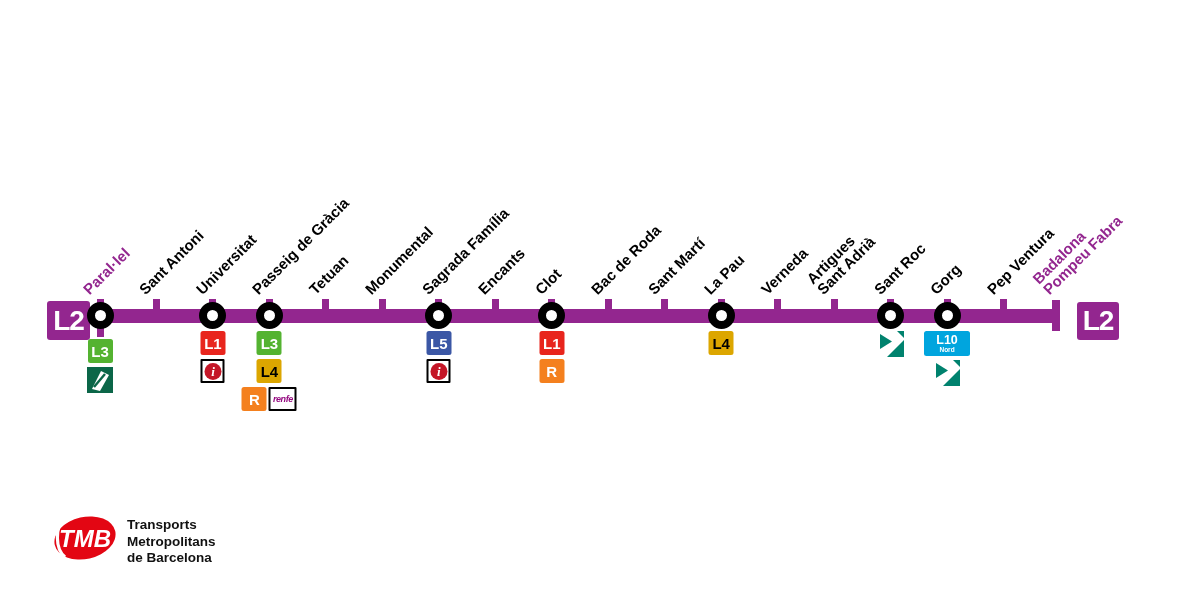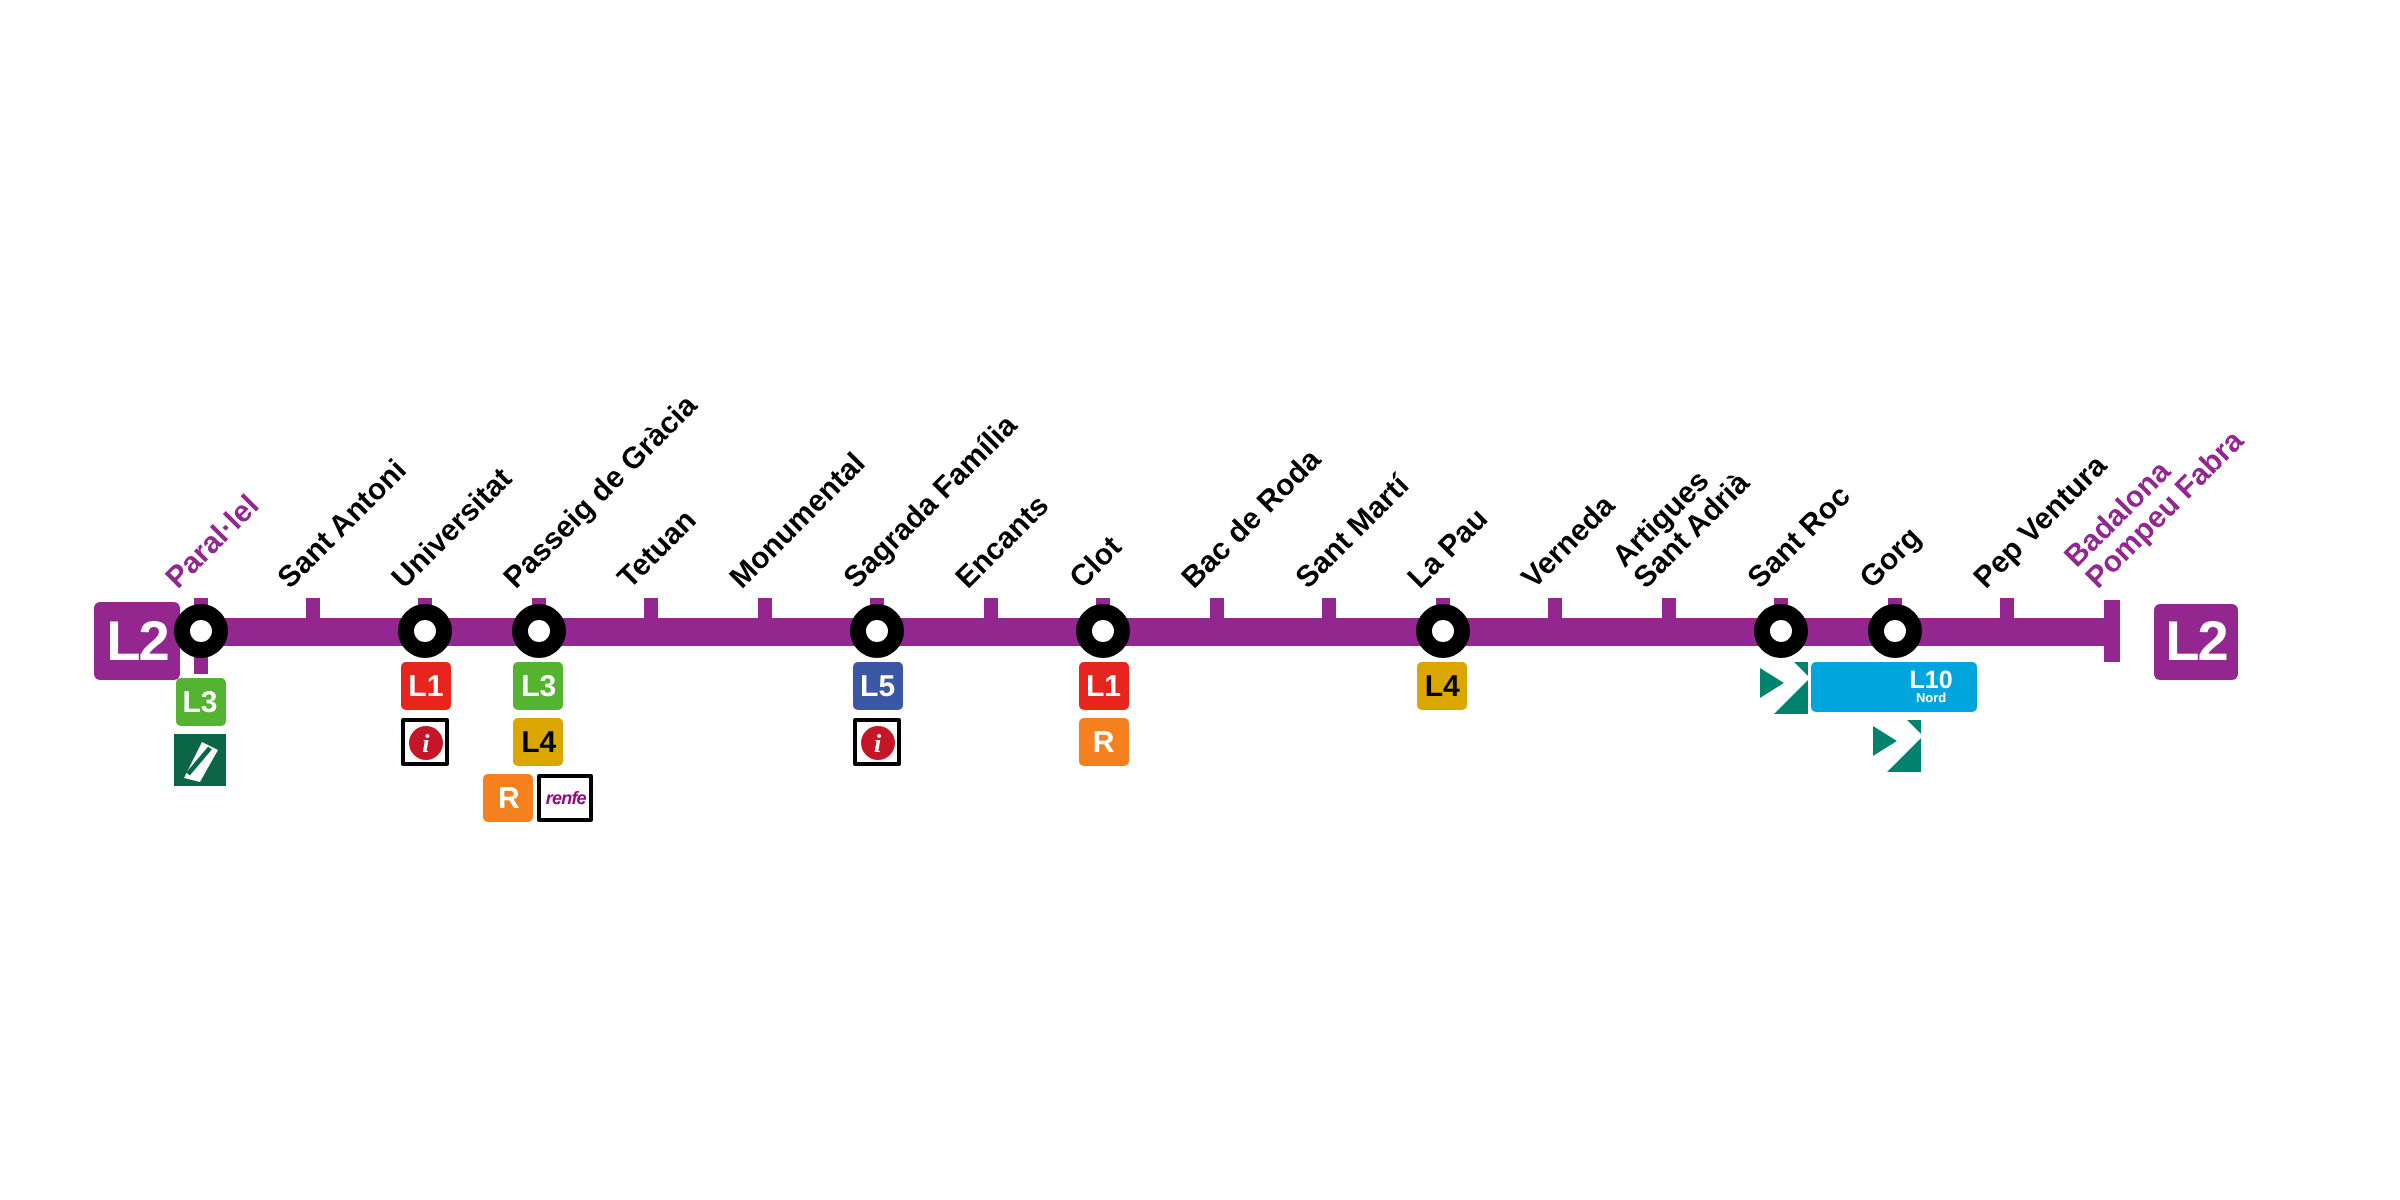--- a/index.html
+++ b/index.html
@@ -26,21 +26,21 @@
   .label-text{
     position:absolute;left:0;bottom:0;transform-origin:0 100%;transform:rotate(-45deg);
     white-space:nowrap;font-size:15px;line-height:15px;font-weight:bold;color:#000;
   }
   .label-text.accent{color:var(--line);}
   .badges{position:absolute;display:flex;flex-direction:column;align-items:center;gap:4px;transform:translateX(-50%);}
   .badge{
     width:25px;height:24px;border-radius:2.5px;color:#fff;font-weight:bold;font-size:15px;
     display:flex;align-items:center;justify-content:center;flex:none;
   }
-  .badge-l10{width:46px;height:25px;flex-direction:column;line-height:1;gap:0;padding-left:37px;}
+  .badge-l10{width:46px;height:25px;flex-direction:column;line-height:1;gap:0;}
   .badge-l10 .big{font-size:12.5px;font-weight:bold;}
   .badge-l10 .small{font-size:6.5px;font-weight:bold;margin-top:1px;}
   .info-badge{
     width:24px;height:24px;background:#fff;border:2px solid #000;box-sizing:border-box;border-radius:1px;
     display:flex;align-items:center;justify-content:center;flex:none;
   }
   .info-dot{
     width:17px;height:17px;border-radius:50%;display:flex;align-items:center;justify-content:center;
     color:#fff;font-family:"Liberation Serif", serif;font-style:italic;font-weight:bold;font-size:13px;line-height:1;
   }
@@ -280,14 +280,26 @@
       <div class="station-group">
         <div class="label-anchor" style="left: 1050.99px;">
           <div class="label-text accent">
             <div>Badalona</div>
             <div>Pompeu Fabra</div>
           </div>
         </div>
       </div>
     </div>
 
+  <div class="tmb">
+    <svg id="tmb-mark" width="66" height="52" viewBox="0 0 66 52">
+        <ellipse cx="33" cy="26" rx="31" ry="21" fill="#E30613" transform="rotate(-13 33 26)"></ellipse>
+        <path d="M13,45 C3,37 3,15 12,7" stroke="#fff" stroke-width="3.2" fill="none"></path>
+        <text x="33" y="35" text-anchor="middle" font-size="24" font-weight="bold" font-style="italic" fill="#fff" font-family="Liberation Sans, sans-serif">TMB</text>
+      </svg>
+    <div class="tmb-text">
+      <div>Transports</div>
+      <div>Metropolitans</div>
+      <div>de Barcelona</div>
+    </div>
+  </div>
 
 </div>
 
 </body></html>

